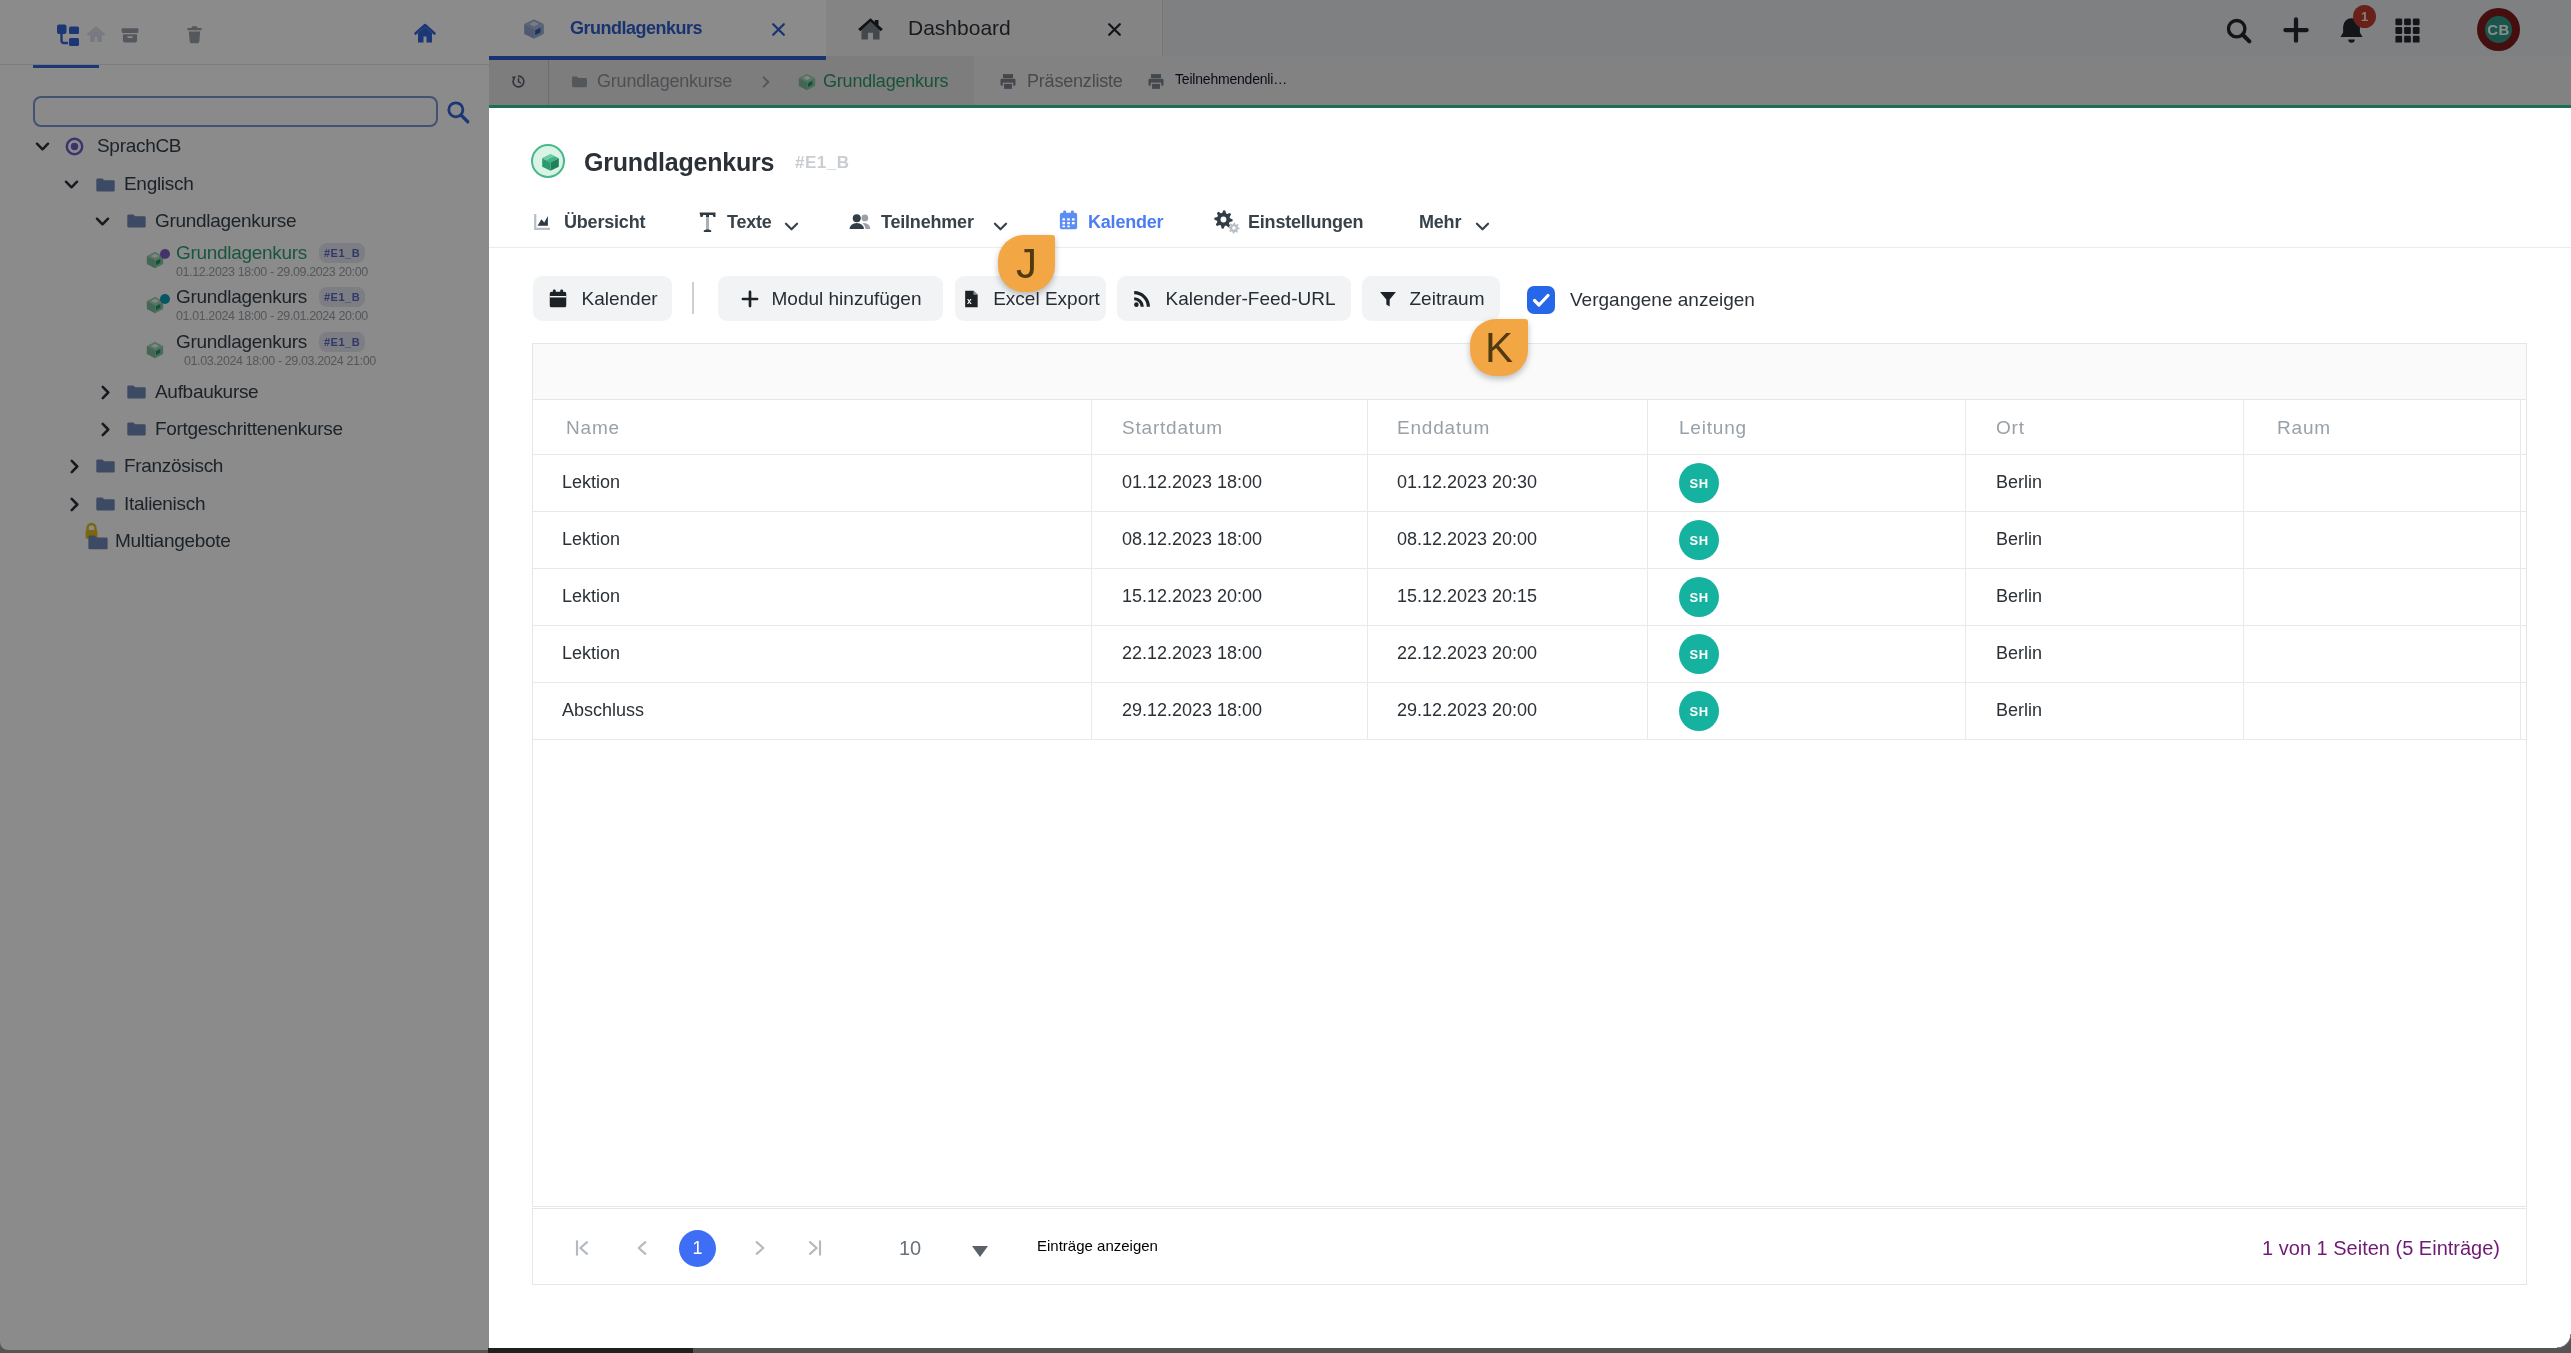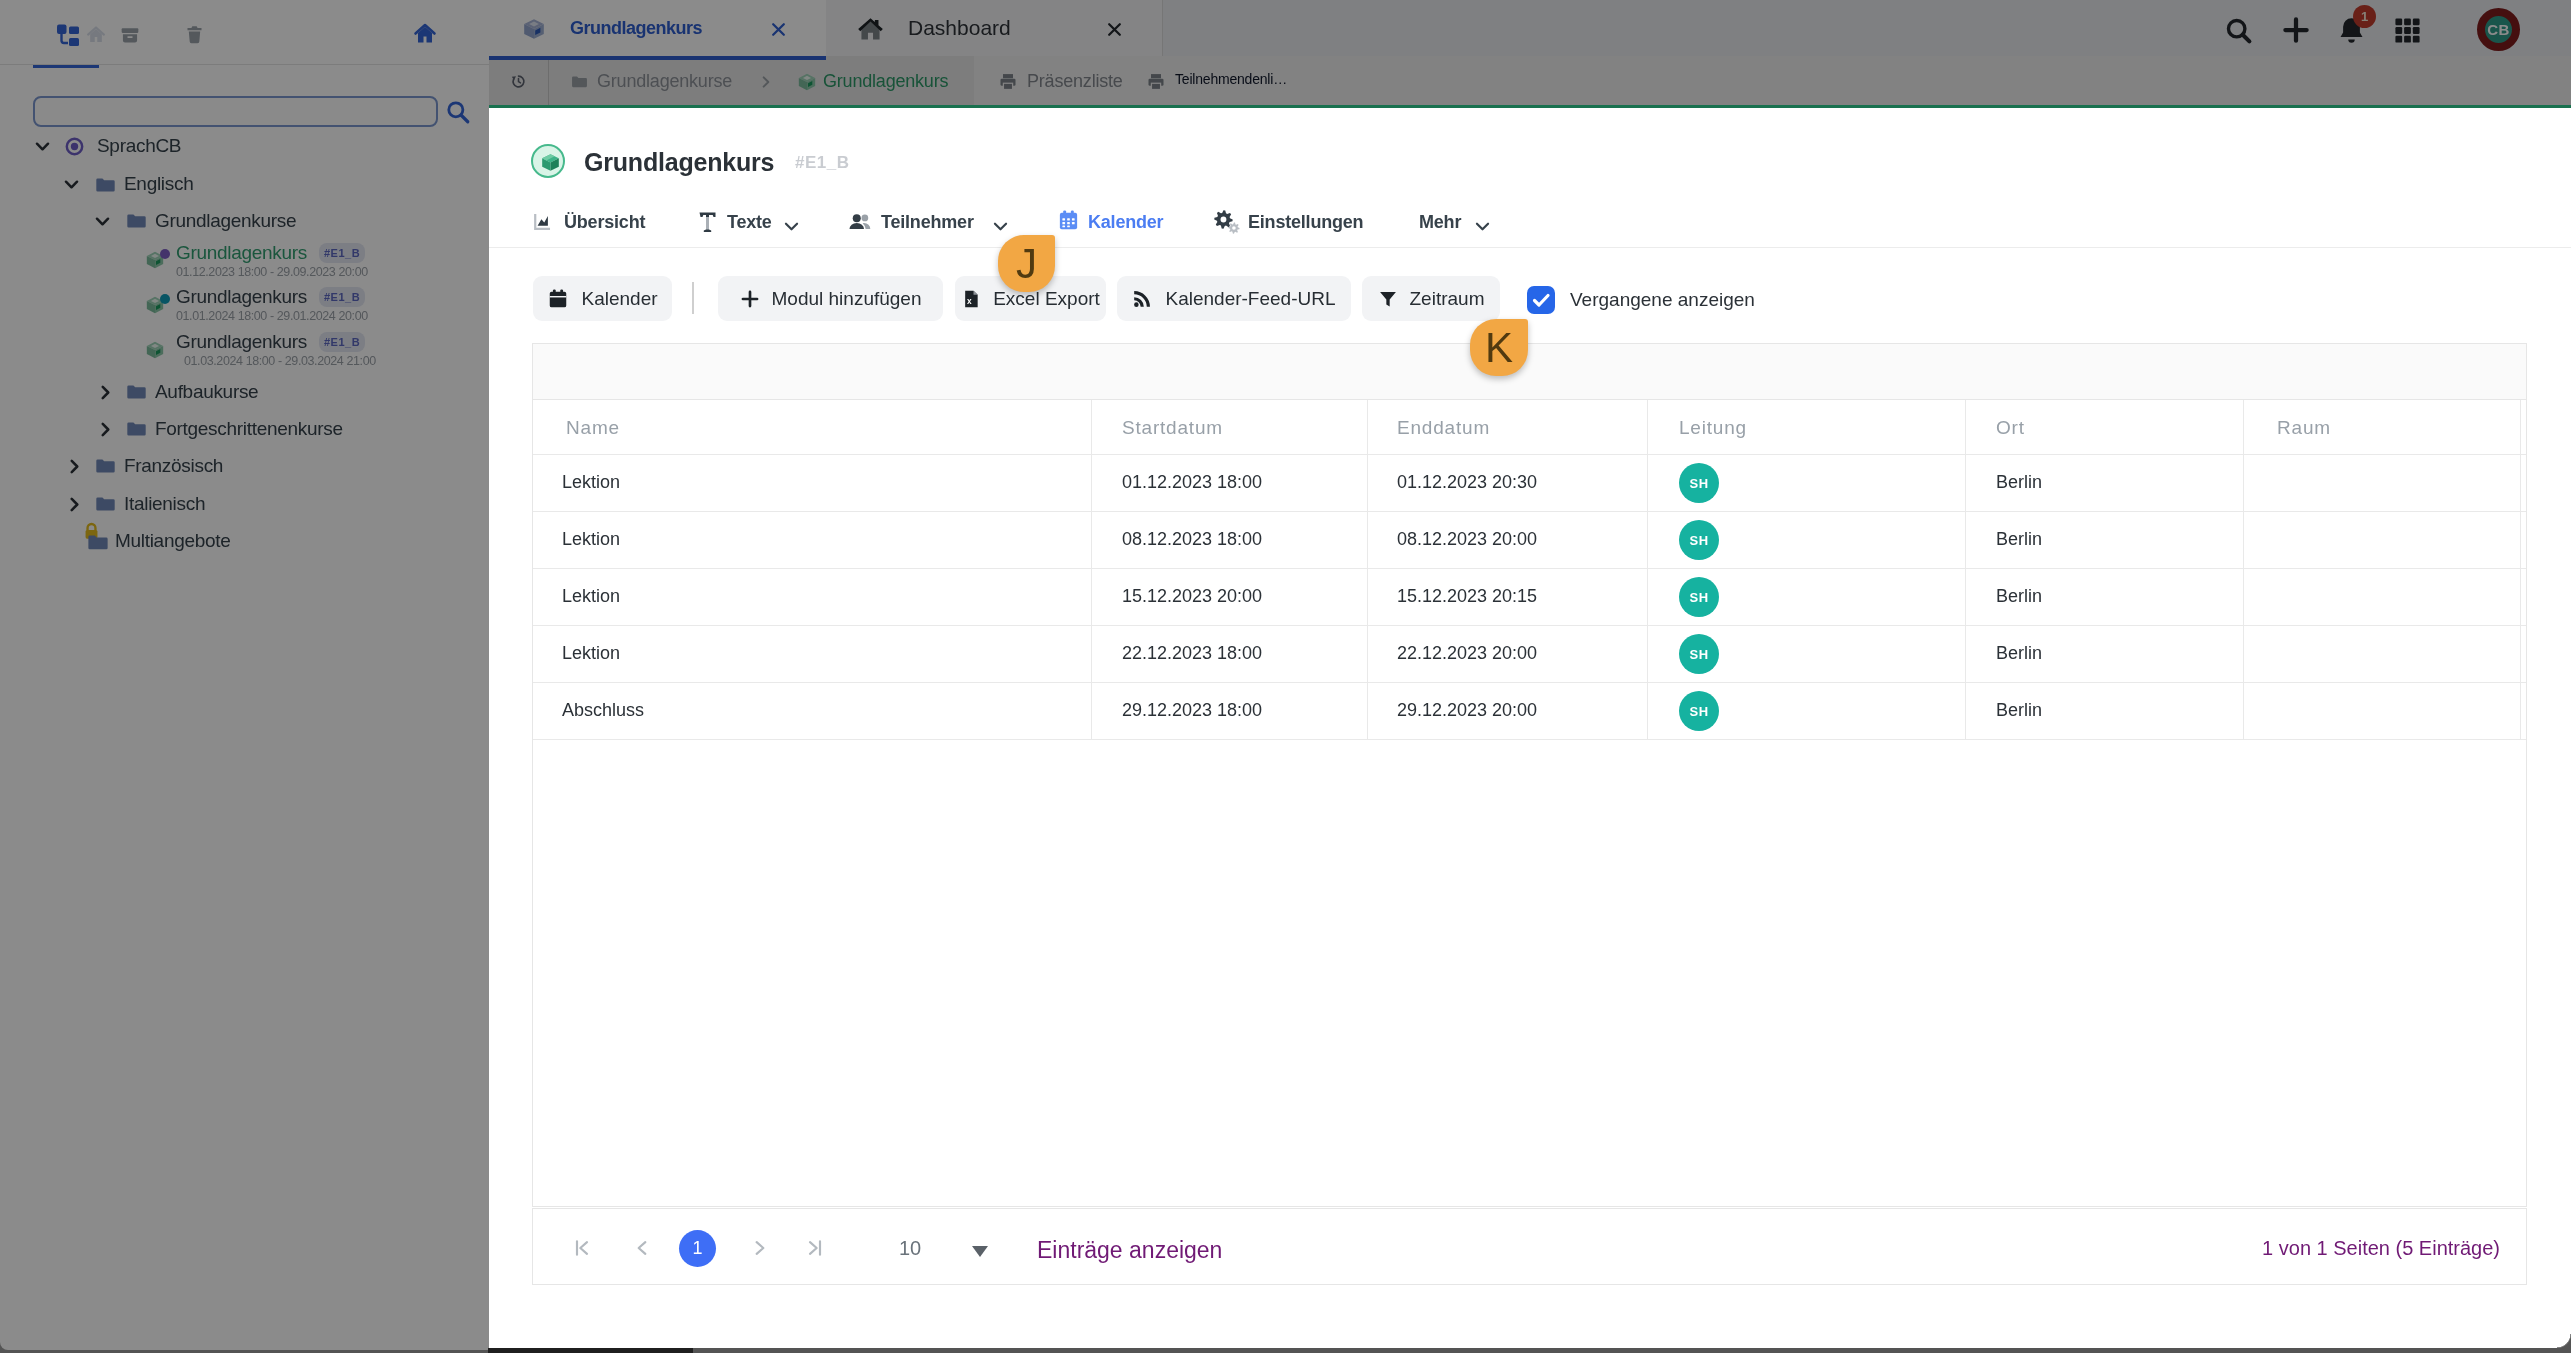--- a/index.html
+++ b/index.html
@@ -463,21 +463,21 @@
     </svg>
   <div id="pgcircle">1</div>
   <svg class="abs" style="left:750px;top:1238px" width="20" height="20" viewBox="0 0 24 24">
       <path d="M8 5 l8 7 -8 7" stroke="#b3b9bf" stroke-width="2.6" fill="none" stroke-linecap="round" stroke-linejoin="round"></path>
     </svg>
   <svg class="abs" style="left:805px;top:1238px" width="20" height="20" viewBox="0 0 24 24">
       <path d="M18 4 v16 M6 5 l8 7 -8 7" stroke="#b3b9bf" stroke-width="2.6" fill="none" stroke-linecap="round" stroke-linejoin="round"></path>
     </svg>
   <div class="abs" style="left:899px;top:1237px;font-size:20px;color:#6a737b;">10</div>
   <div class="abs" style="left:972px;top:1246px;width:0;height:0;border-left:8px solid transparent;border-right:8px solid transparent;border-top:11px solid #5a6168;"></div>
-  <div class="abs" style="left:1037px;top:1237px;font-size:23px;color:#701a75;">Einträge anzeigen</div>
+  <div class="abs" style="left:1037px;top:1237px;font-size:15px;color:#000000;">Einträge anzeigen</div>
   <div class="abs" style="right:71px;top:1237px;font-size:20px;color:#701a75;">1 von 1 Seiten (5 Einträge)</div>
 
   <div id="scrollthumb"></div>
 
   <div class="dim" id="dimL"></div>
   <div class="dim" id="dimT"></div>
   <div class="dim" id="dimB"></div>
   <div id="dimCorner"></div>
 
   <div class="hotspot" id="hsJ">J</div>

